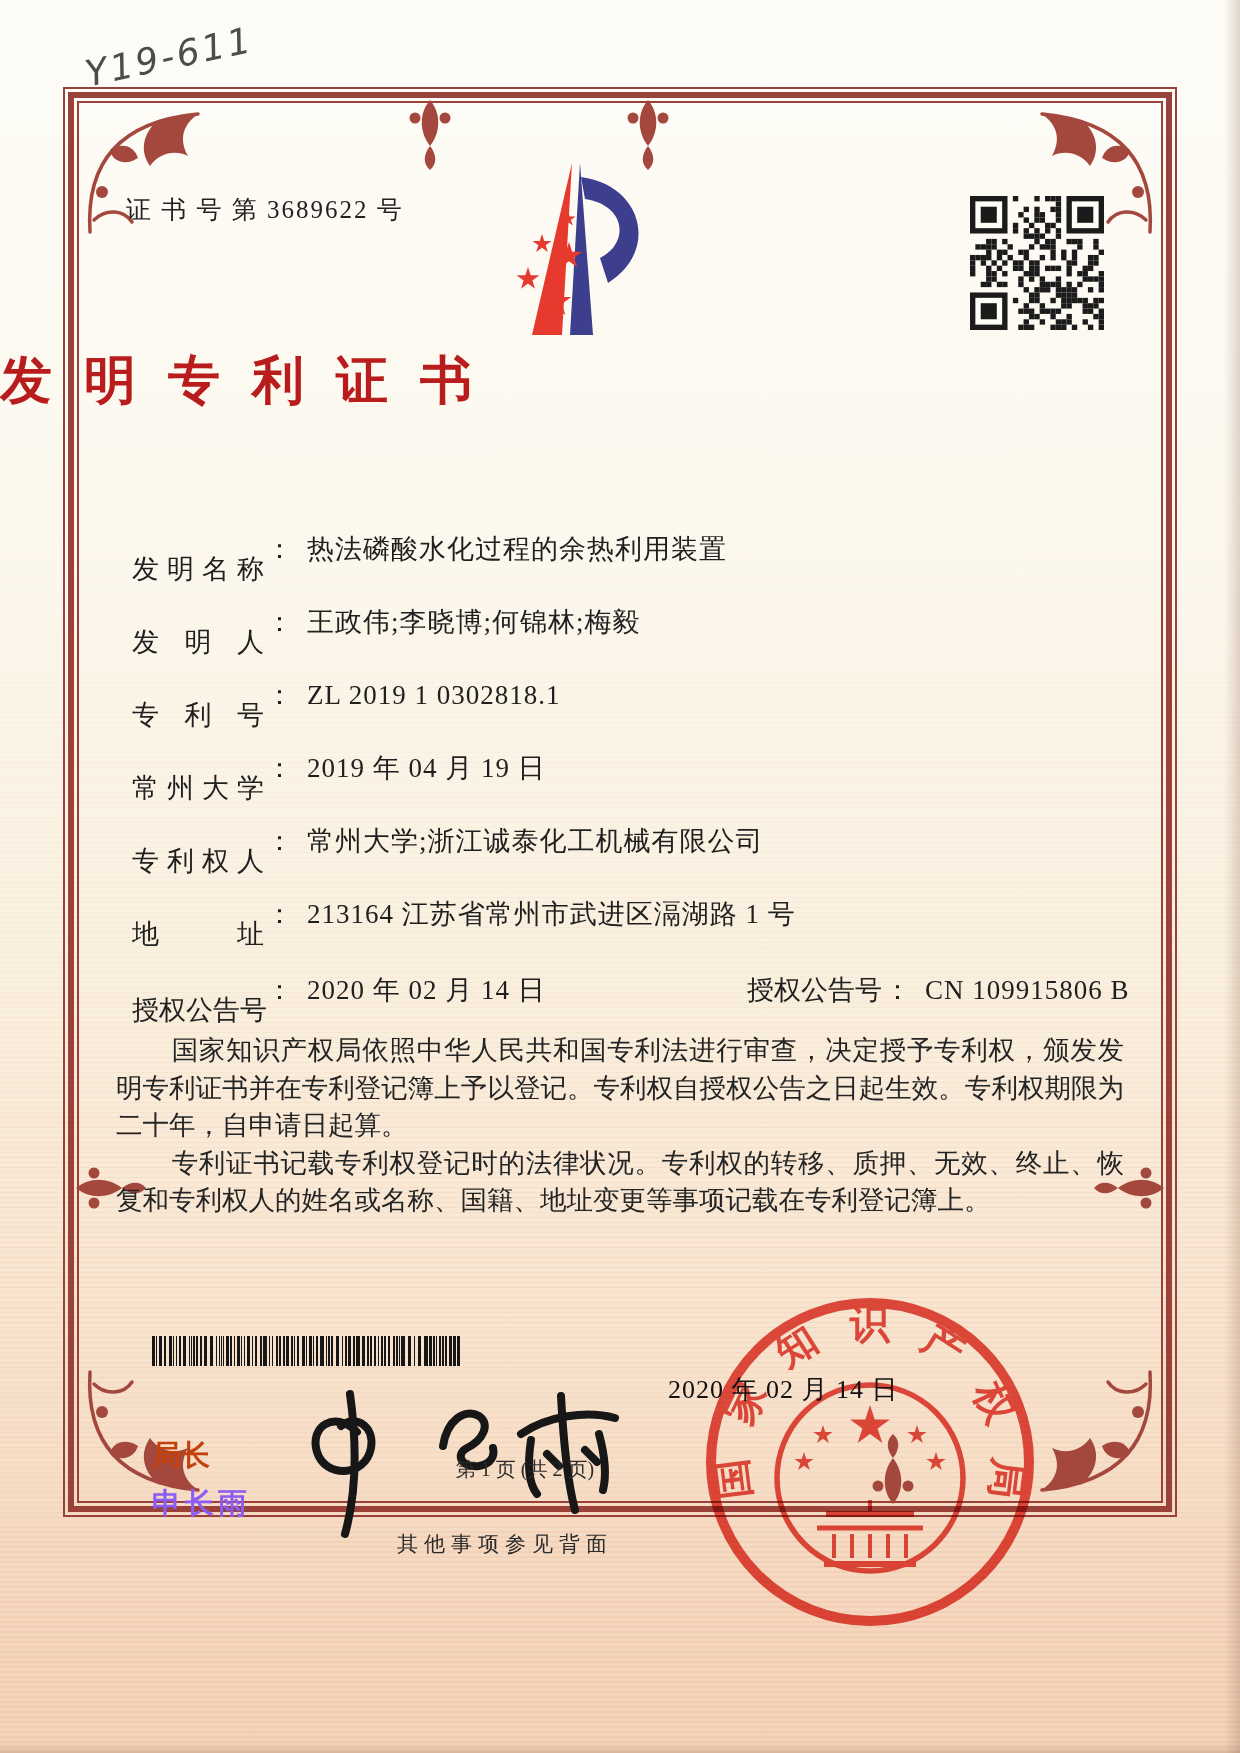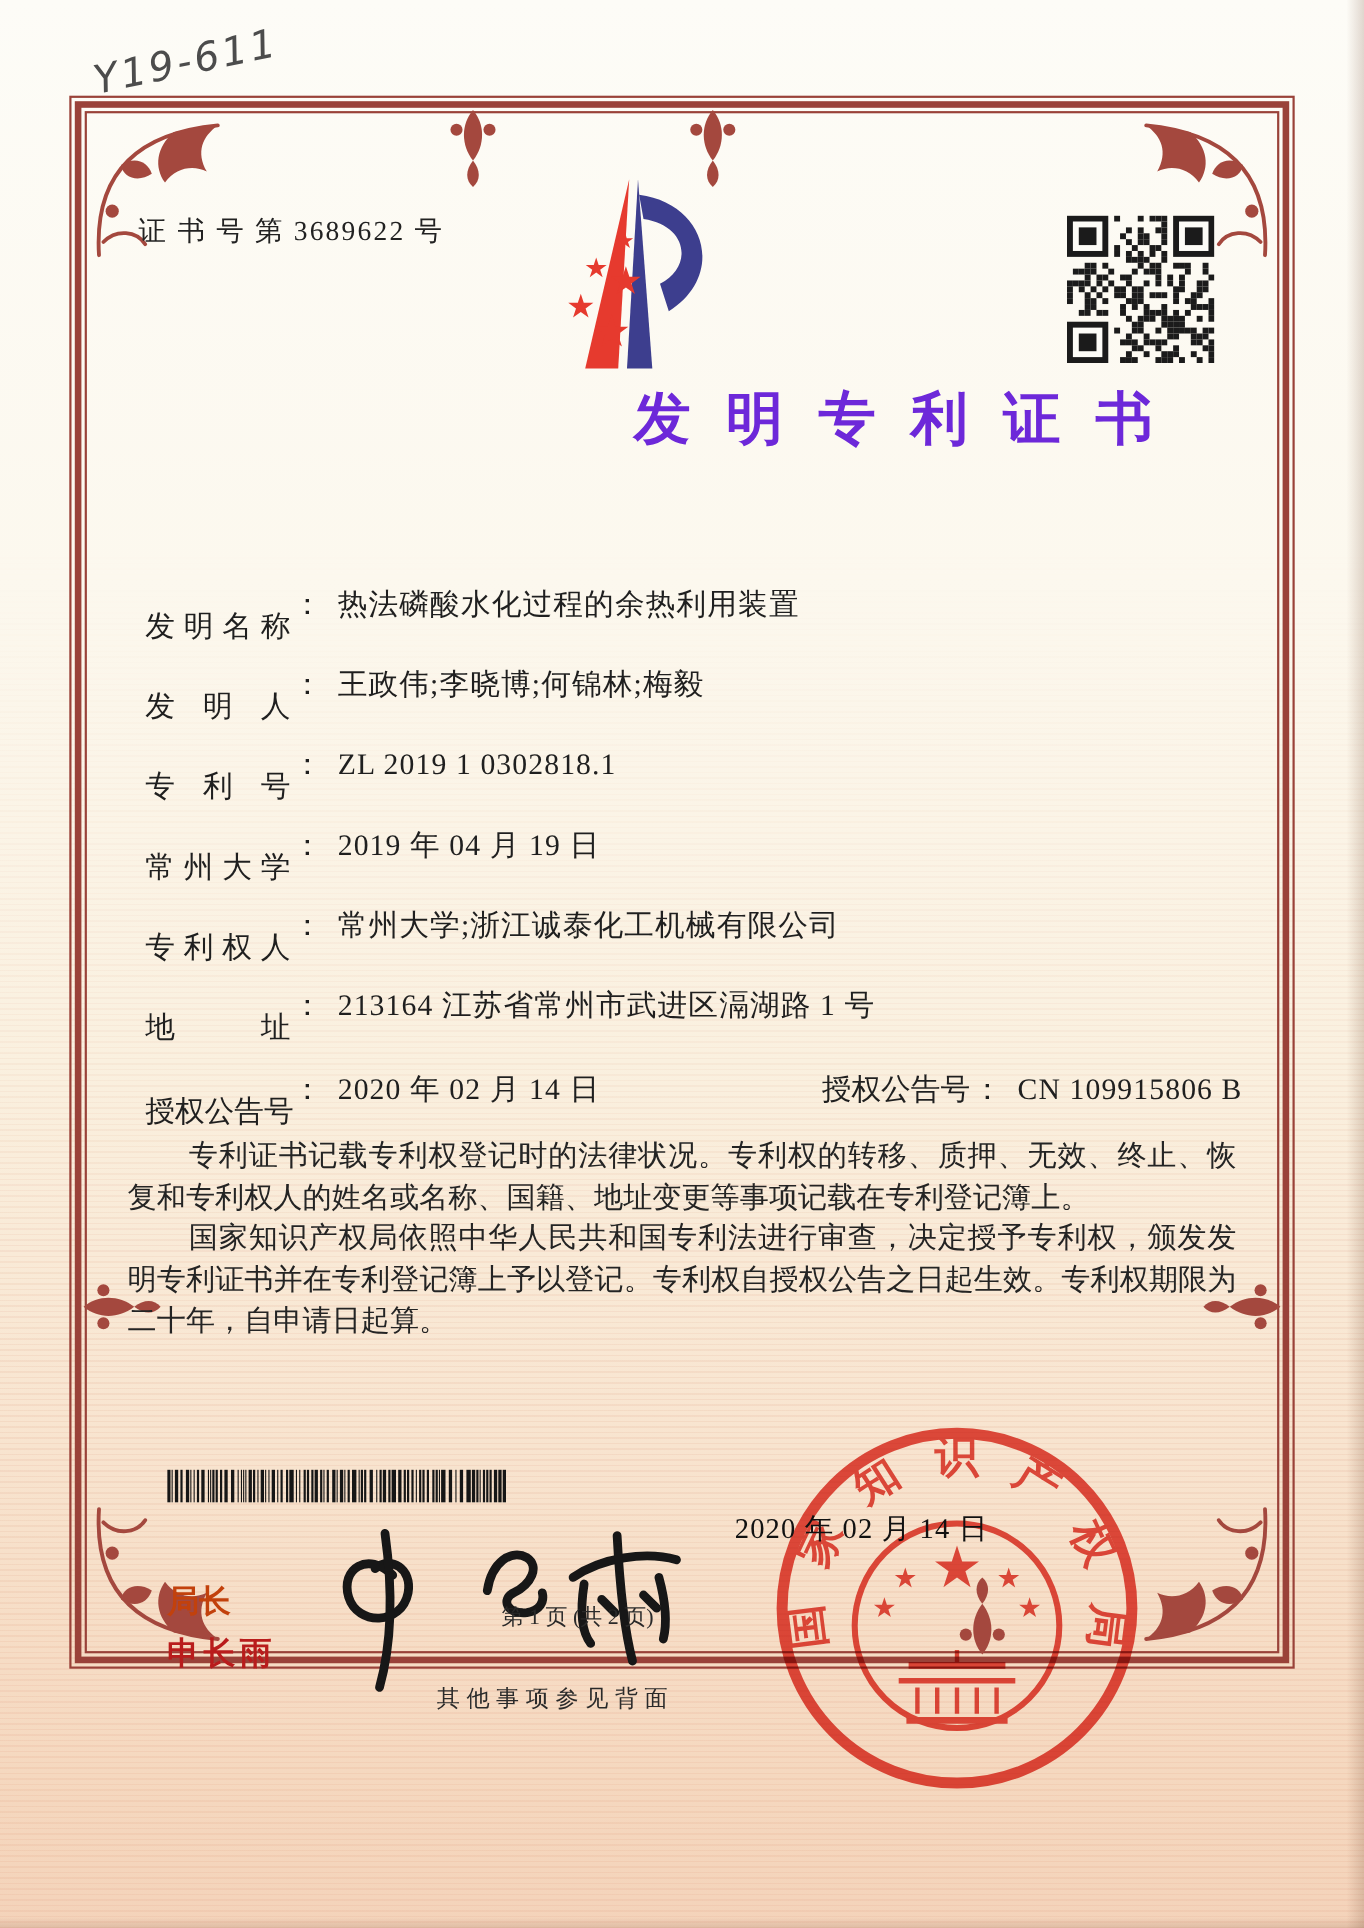--- a/index.html
+++ b/index.html
@@ -19,35 +19,35 @@
     border:6px solid #9a4239;outline:2px solid #9a4239;outline-offset:3px;
   }
   .frame::after{content:"";position:absolute;inset:3px;border:2px solid #9a4239;}
   .handwritten{
     left:84px;top:36px;font-family:"DejaVu Sans",sans-serif;font-style:italic;font-weight:300;
     font-size:36px;color:#4c4c4c;transform:rotate(-12deg);letter-spacing:3px;
   }
   .certno{left:126px;top:193px;font-size:25px;letter-spacing:2px;color:#222;}
   .logo{left:450px;top:155px;width:230px;height:185px;}
   .qr{left:970px;top:196px;width:134px;height:134px;}
-  .title{left:0;top:346px;width:1080px;text-align:right;font-size:52px;font-weight:700;
-    letter-spacing:32px;color:#6d28d9;}
+  .title{left:0;top:346px;width:1080px;text-align:left;font-size:52px;font-weight:700;
+    letter-spacing:32px;color:#b91c1c;}
   .field-row{left:132px;width:980px;font-size:27px;white-space:nowrap;}
   .flabel{display:inline-block;width:132px;text-align:justify;text-align-last:justify;vertical-align:top;margin-top:20px;}
   .fcolon{margin:0 14px 0 2px;}
   .fvalue{letter-spacing:1px;}
   .grant-no{position:absolute;left:615px;top:0;font-size:27px;white-space:nowrap;}
   .body-text{left:116px;top:1032px;width:1008px;font-size:26.5px;line-height:37.5px;
     text-align:justify;color:#242424;}
   .body-text p{margin:0;text-indent:2.1em;}
   .barcode{left:152px;top:1336px;width:310px;height:30px;}
   .director-title{left:152px;top:1436px;font-family:"Liberation Sans","DejaVu Sans",sans-serif;
     font-weight:700;font-size:29px;color:#c2410c;}
   .director-name{left:152px;top:1484px;font-family:Liberation Serif, serif;
-    font-weight:700;font-size:29px;color:#b91c1c;letter-spacing:4px;}
+    font-weight:700;font-size:29px;color:#8b5cf6;letter-spacing:4px;}
   .signature{left:295px;top:1382px;width:340px;height:168px;}
   .seal{left:684px;top:1276px;width:372px;height:372px;opacity:.88;mix-blend-mode:multiply;}
   .seal-date{left:668px;top:1372px;font-size:26px;letter-spacing:1px;color:#111;z-index:5;}
   .page-footer{left:375px;top:1456px;width:300px;text-align:center;font-size:20px;color:#2a2a2a;}
   .back-note{left:355px;top:1530px;width:300px;text-align:center;font-size:21px;letter-spacing:6px;color:#2a2a2a;}
   .edge-shadow{right:0;top:0;width:16px;height:100%;
     background:linear-gradient(90deg,rgba(120,80,60,0) 0%,rgba(120,80,60,.22) 100%);}
   .bottom-shadow{left:0;bottom:0;width:100%;height:10px;
     background:linear-gradient(180deg,rgba(120,80,60,0) 0%,rgba(120,80,60,.18) 100%);}
 </style>
@@ -332,22 +332,22 @@
 </div>
 <div class="abs field-row" style="top:896px">
   <span class="flabel">地址</span><span class="fcolon">：</span><span class="fvalue">213164 江苏省常州市武进区滆湖路 1 号</span>
 </div>
 <div class="abs field-row" style="top:972px">
   <span class="flabel">授权公告号</span><span class="fcolon">：</span><span class="fvalue">2020 年 02 月 14 日</span>
   <span class="grant-no"><span>授权公告号</span><span class="fcolon">：</span><span class="fvalue">CN 109915806 B</span></span>
 </div>
 
 <div class="abs body-text">
+  <p>国家知识产权局依照中华人民共和国专利法进行审查，决定授予专利权，颁发发明专利证书并在专利登记簿上予以登记。专利权自授权公告之日起生效。专利权期限为二十年，自申请日起算。</p>
   <p>专利证书记载专利权登记时的法律状况。专利权的转移、质押、无效、终止、恢复和专利权人的姓名或名称、国籍、地址变更等事项记载在专利登记簿上。</p>
-  <p>国家知识产权局依照中华人民共和国专利法进行审查，决定授予专利权，颁发发明专利证书并在专利登记簿上予以登记。专利权自授权公告之日起生效。专利权期限为二十年，自申请日起算。</p>
 </div>
 
 <svg id="bc-svg" class="abs barcode" viewBox="0 0 310 30" preserveAspectRatio="none">
     <rect x="0" y="0" width="3" height="30" fill="#161616"></rect>
     <rect x="4" y="0" width="1" height="30" fill="#161616"></rect>
     <rect x="7" y="0" width="3" height="30" fill="#161616"></rect>
     <rect x="12" y="0" width="2" height="30" fill="#161616"></rect>
     <rect x="17" y="0" width="3" height="30" fill="#161616"></rect>
     <rect x="21" y="0" width="1" height="30" fill="#161616"></rect>
     <rect x="24" y="0" width="1" height="30" fill="#161616"></rect>

